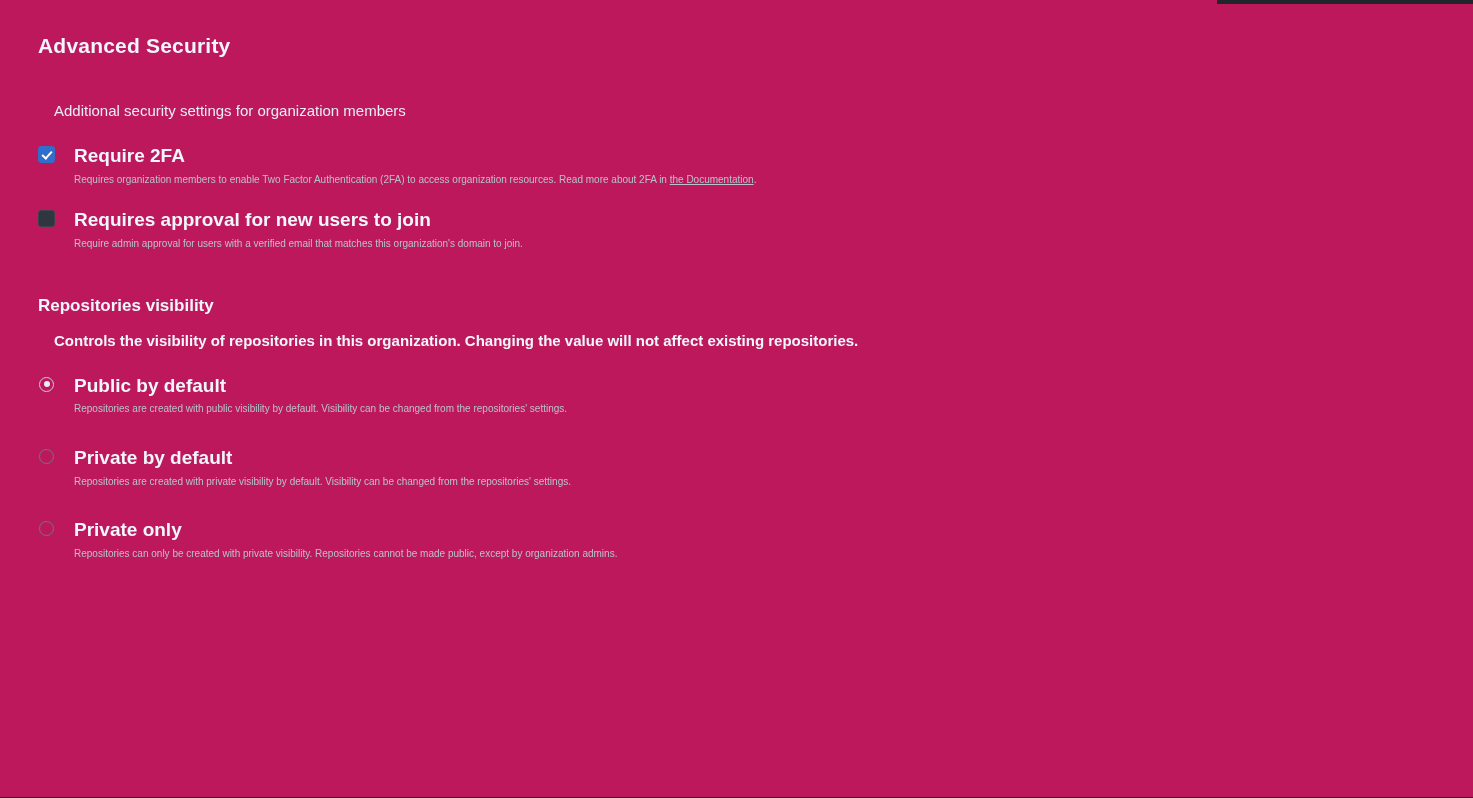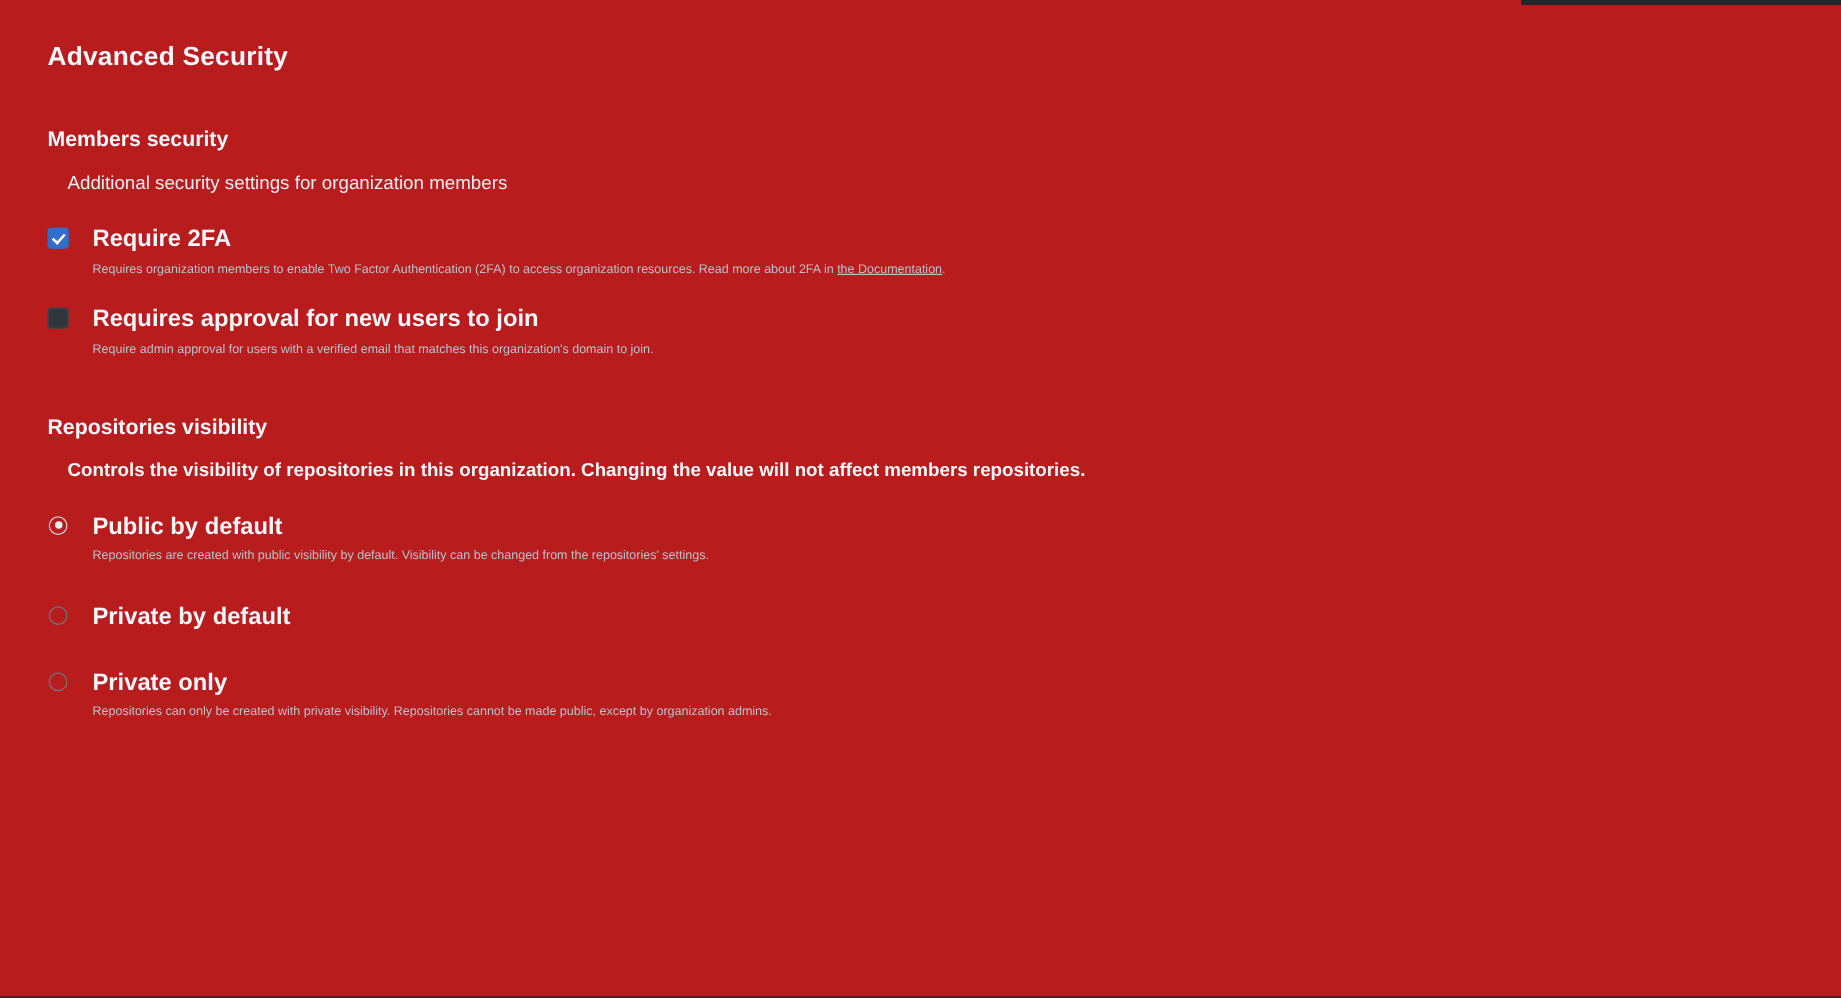--- a/index.html
+++ b/index.html
@@ -12,21 +12,21 @@
     height: 798px;
     overflow: hidden;
     font-family: "Liberation Sans", sans-serif;
     color: #e6edf3;
     -webkit-font-smoothing: antialiased;
   }
   .page {
     position: relative;
     width: 1473px;
     height: 798px;
-    background: #b91c1c;
+    background: #be185d;
     box-sizing: border-box;
   }
   
   .top-strip {
     position: absolute;
     top: 0;
     right: 0;
     width: 256px;
     height: 4px;
     background: #21262d;
@@ -158,21 +158,20 @@
 
 <div class="page">
 
   <div class="top-strip"></div>
 
   <div class="content">
 
     <h1 class="page-title">Advanced Security</h1>
 
     <div class="section">
-      <div class="section-title">Members security</div>
       <p class="section-desc">Additional security settings for organization members</p>
 
       <div class="option-list">
 
         <div class="option">
           <span class="checkbox checked"></span>
           <span class="option-label">Require 2FA</span>
           <div class="option-desc">
             <span>Requires organization members to enable Two Factor Authentication (2FA) to access organization resources. Read more about 2FA in </span><a href="#">the Documentation</a><span>.</span>
           </div>
@@ -182,33 +181,34 @@
           <span class="checkbox"></span>
           <span class="option-label">Requires approval for new users to join</span>
           <div class="option-desc wide">Require admin approval for users with a verified email that matches this organization's domain to join.</div>
         </div>
 
       </div>
     </div>
 
     <div class="section">
       <div class="section-title">Repositories visibility</div>
-      <p class="section-desc strong">Controls the visibility of repositories in this organization. Changing the value will not affect members repositories.</p>
+      <p class="section-desc strong">Controls the visibility of repositories in this organization. Changing the value will not affect existing repositories.</p>
 
       <div class="option-list">
 
         <div class="option" style="margin-bottom:30px">
           <span class="radio selected"></span>
           <span class="option-label">Public by default</span>
           <div class="option-desc">Repositories are created with public visibility by default. Visibility can be changed from the repositories' settings.</div>
         </div>
 
         <div class="option" style="margin-bottom:30px">
           <span class="radio"></span>
           <span class="option-label">Private by default</span>
+          <div class="option-desc">Repositories are created with private visibility by default. Visibility can be changed from the repositories' settings.</div>
         </div>
 
         <div class="option">
           <span class="radio"></span>
           <span class="option-label">Private only</span>
           <div class="option-desc">Repositories can only be created with private visibility. Repositories cannot be made public, except by organization admins.</div>
         </div>
 
       </div>
     </div>

